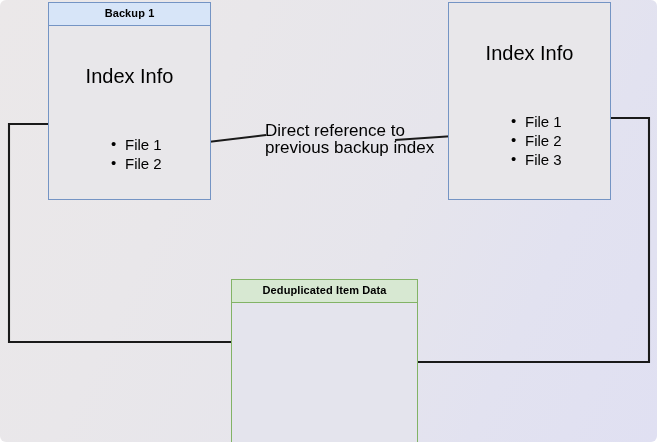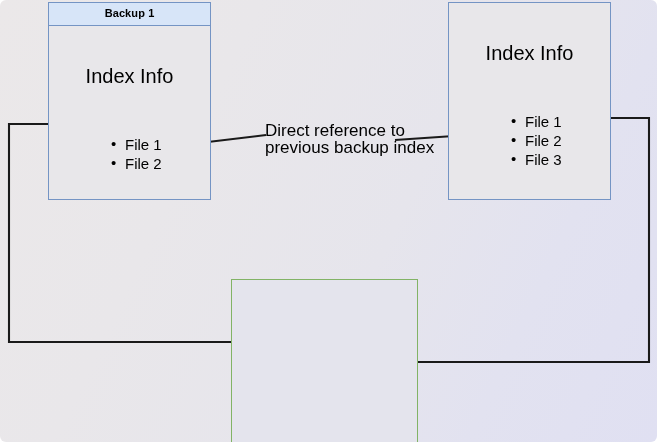--- a/index.html
+++ b/index.html
@@ -133,20 +133,21 @@
       <div class="index-label" style="top:39px;">Index Info</div>
       <ul class="files" style="left:46px; top:93px;">
         <li>File 1</li>
         <li>File 2</li>
         <li>File 3</li>
       </ul>
     </div>
   </div>
 
   <div class="node green" style="left:231px; top:279px; width:187px; height:166px;">
+    <div class="hdr">Deduplicated Item Data</div>
     <div class="body">
       <ul class="files" style="left:42px; top:32px;">
       </ul>
     </div>
   </div>
 
   <div class="edge-label" style="left:265px; top:122px; width:130px;">
     <div>Direct reference to</div>
     <div>previous backup index</div>
   </div>

